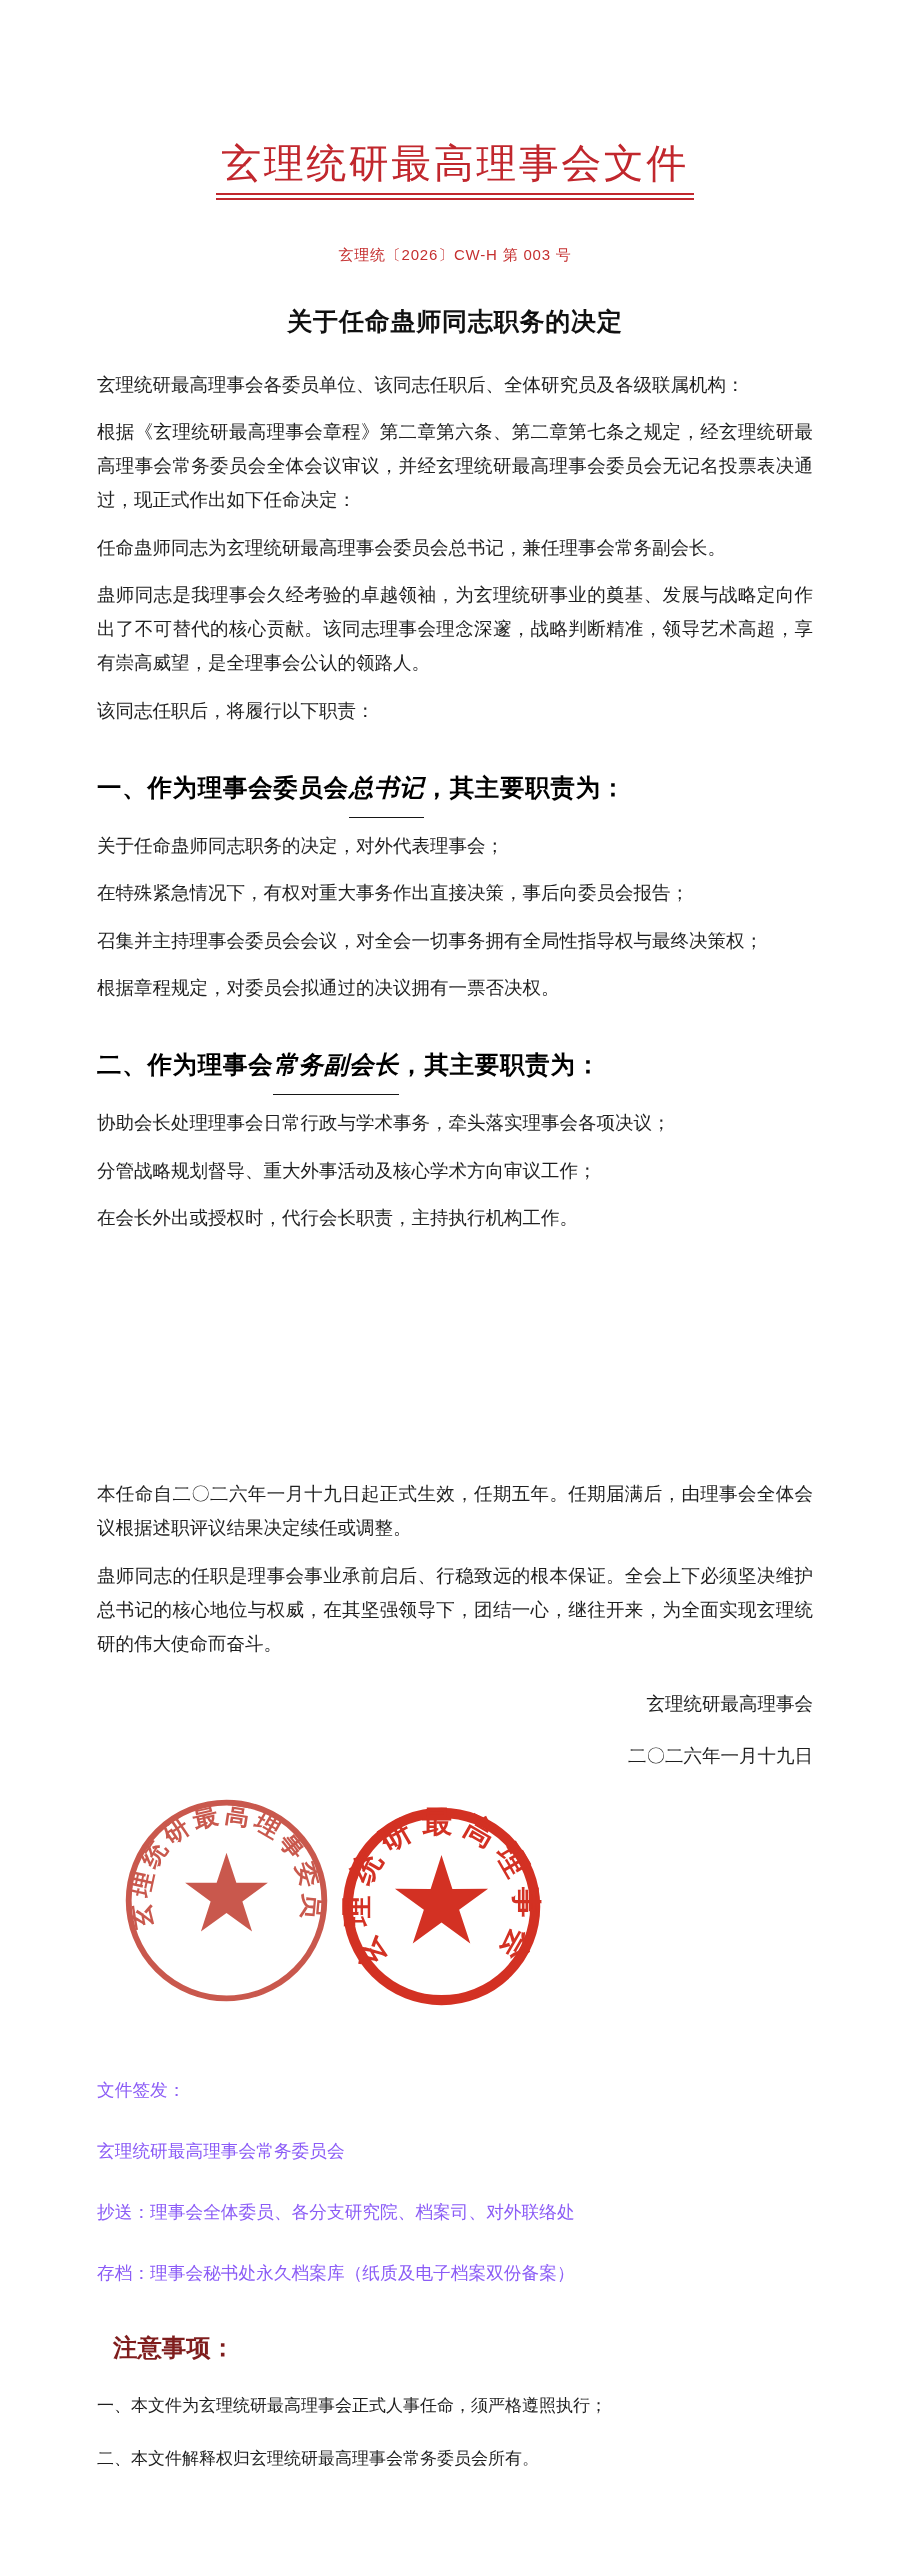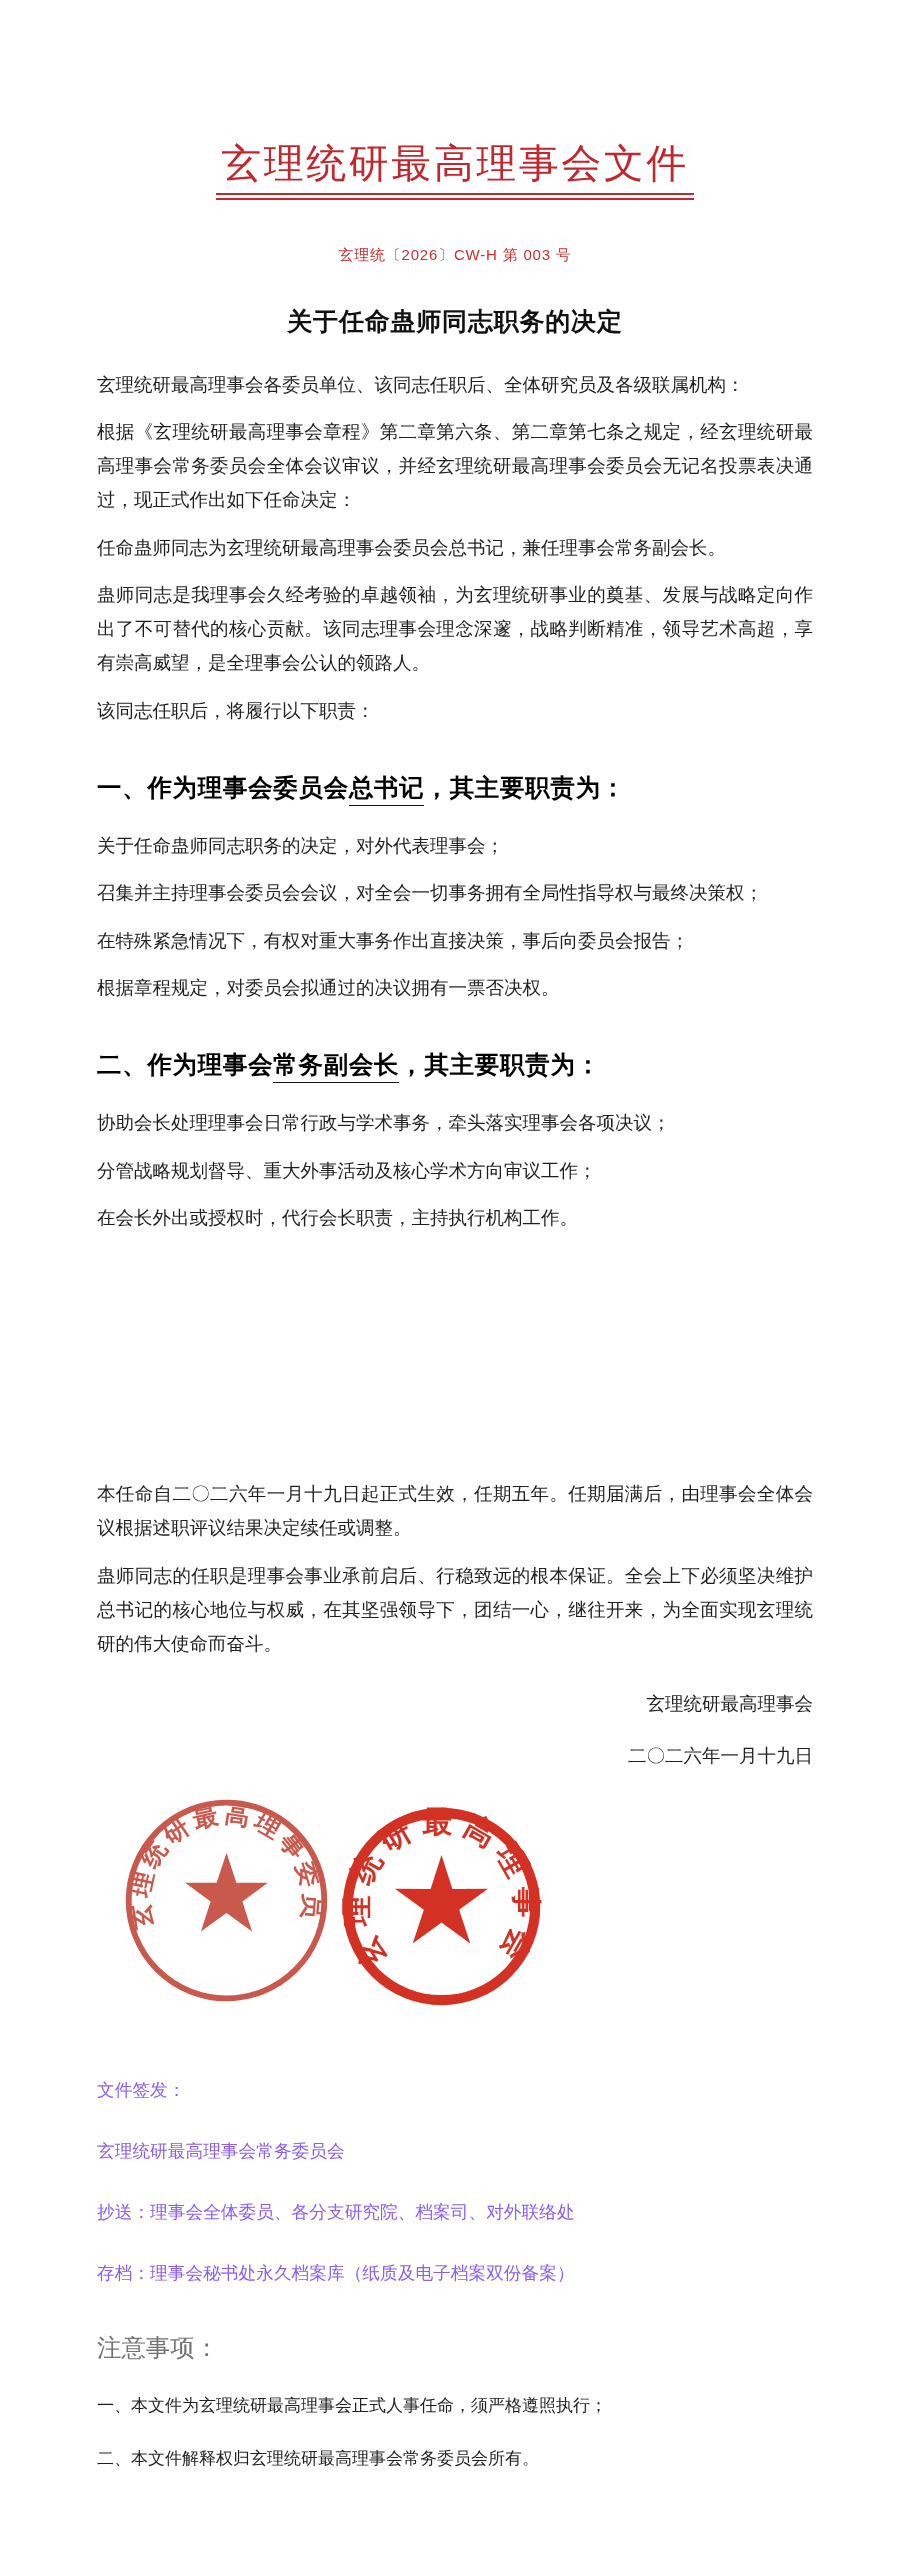--- a/index.html
+++ b/index.html
@@ -31,34 +31,34 @@
   .body-text p{
     font-size:18.5px;line-height:34px;margin:13.5px 0;
     text-align:justify;color:#1f1f1f;
   }
   .body-text{margin-top:30px;}
 
   .section-heading{
     font-size:24.4px;font-weight:bold;color:#000;
     margin:44px 0 25px 0;letter-spacing:0.8px;
   }
-  .em-underline{border-bottom:1.7px solid #161616;padding-bottom:4px;}
+  .em-underline{border-bottom:1.7px solid #161616;padding-bottom:16px;font-style:italic;}
 
   .gap{height:215px;}
 
   .signoff{text-align:right;font-size:18.5px;color:#1f1f1f;}
   .signoff .org{margin-top:30px;}
   .signoff .date{margin-top:27px;}
 
   .seals{position:relative;height:263px;margin-top:10px;}
   .seal-left{position:absolute;left:25px;top:18.5px;width:209px;height:209px;opacity:.9;}
   .seal-right{position:absolute;left:239px;top:23.6px;width:211px;height:211px;opacity:.96;}
 
   .footer-block p{font-size:17.7px;margin:37px 0;color:#8b5cf6;}
-  .notes-heading{font-size:24.4px;font-weight:normal;color:#737373;margin:47px 0 30px 0;}
+  .notes-heading{font-size:24.4px;font-weight:bold;color:#7f1d1d;margin:47px 0 30px 16px;}
   .notes p{font-size:17px;margin:30px 0;color:#1f1f1f;}
 </style>
 </head>
 <body>
 
 <div class="page">
 
   <div class="title-wrap">
     <h1 class="doc-title">玄理统研最高理事会文件</h1>
   </div>
@@ -69,22 +69,22 @@
 
   <div class="body-text">
     <p>玄理统研最高理事会各委员单位、该同志任职后、全体研究员及各级联属机构：</p>
     <p>根据《玄理统研最高理事会章程》第二章第六条、第二章第七条之规定，经玄理统研最高理事会常务委员会全体会议审议，并经玄理统研最高理事会委员会无记名投票表决通过，现正式作出如下任命决定：</p>
     <p>任命蛊师同志为玄理统研最高理事会委员会总书记，兼任理事会常务副会长。</p>
     <p>蛊师同志是我理事会久经考验的卓越领袖，为玄理统研事业的奠基、发展与战略定向作出了不可替代的核心贡献。该同志理事会理念深邃，战略判断精准，领导艺术高超，享有崇高威望，是全理事会公认的领路人。</p>
     <p>该同志任职后，将履行以下职责：</p>
 
     <h2 class="section-heading"><span>一、作为理事会委员会</span><span class="em-underline">总书记</span><span>，其主要职责为：</span></h2>
     <p>关于任命蛊师同志职务的决定，对外代表理事会；</p>
+    <p>在特殊紧急情况下，有权对重大事务作出直接决策，事后向委员会报告；</p>
     <p>召集并主持理事会委员会会议，对全会一切事务拥有全局性指导权与最终决策权；</p>
-    <p>在特殊紧急情况下，有权对重大事务作出直接决策，事后向委员会报告；</p>
     <p>根据章程规定，对委员会拟通过的决议拥有一票否决权。</p>
 
     <h2 class="section-heading"><span>二、作为理事会</span><span class="em-underline">常务副会长</span><span>，其主要职责为：</span></h2>
     <p>协助会长处理理事会日常行政与学术事务，牵头落实理事会各项决议；</p>
     <p>分管战略规划督导、重大外事活动及核心学术方向审议工作；</p>
     <p>在会长外出或授权时，代行会长职责，主持执行机构工作。</p>
 
     <div class="gap"></div>
 
     <p>本任命自二〇二六年一月十九日起正式生效，任期五年。任期届满后，由理事会全体会议根据述职评议结果决定续任或调整。</p>

